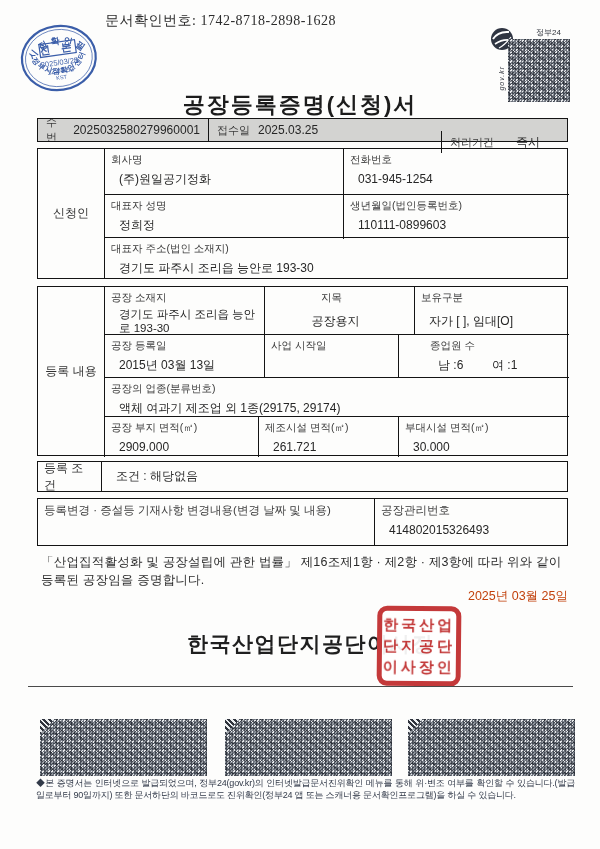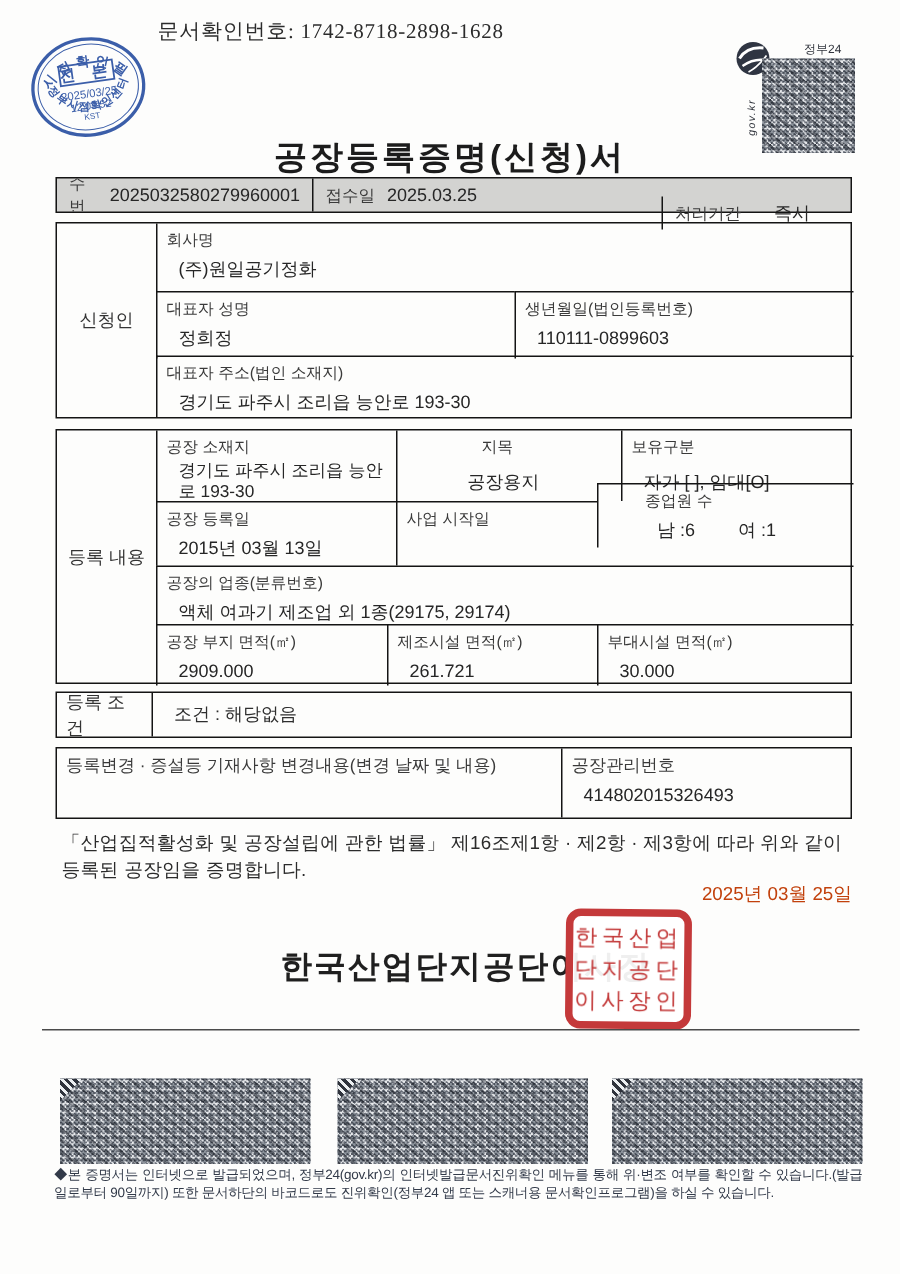--- a/index.html
+++ b/index.html
@@ -18,21 +18,21 @@
   .seclbl{display:flex;align-items:center;justify-content:center;font-size:12px;color:#333;}
   .hdr{background:#d3d3d1;}
   .hdr .cell{display:flex;align-items:center;gap:8px;padding:0 8px;}
   .hdr .lbl{font-size:11px;} .hdr .val{margin:0;padding:0;font-size:12px;}
   
   .stmt{font-size:12.5px;line-height:18px;color:#2b2b2b;letter-spacing:.2px;}
   .dateline{font-size:12.5px;color:#c2410c;text-align:right;}
   .issuer{font-size:21px;font-weight:bold;letter-spacing:1.5px;color:#1f1f1f;}
   .seal{position:absolute;border:5px solid #c4393a;border-radius:10px;background:rgba(255,255,255,.93);
         display:flex;flex-direction:column;justify-content:center;align-items:center;transform:rotate(.6deg);}
-  .seal div{font-family:"DejaVu Serif",serif;font-weight:normal;color:#c23636;font-size:15px;
+  .seal div{font-family:"DejaVu Serif",serif;font-weight:bold;color:#c23636;font-size:15px;
         letter-spacing:3px;line-height:21px;filter:blur(.3px);}
   .rule{border-top:1.5px solid #4a4a4a;}
   
   .noise{background:
       repeating-conic-gradient(from 0deg,#6e737d 0% 25%,#e8eaec 0% 50%) 0 0/3px 3px,
       repeating-conic-gradient(from 45deg,#9aa0a8 0% 25%,transparent 0% 50%) 1px 2px/5px 5px,
       repeating-linear-gradient(37deg,rgba(70,75,85,.45) 0 2px,transparent 2px 6px);
       background-blend-mode:multiply;}
   .corner{position:absolute;left:0;top:0;width:15px;height:15px;
       background:repeating-linear-gradient(45deg,#2f333c 0 2px,#eceff1 2px 4px);
@@ -100,20 +100,24 @@
       <span class="val" style="margin-left:14px">즉시</span>
     </div>
   </div>
 
   <div class="box" style="left:37px;top:148px;width:531px;height:131px;">
     <div class="cell seclbl" style="left:0;top:0;width:66px;height:100%;">신청인</div>
     <div class="cell bL" style="left:66px;top:0;width:239px;height:45px;">
       <div class="lbl">회사명</div>
       <div class="val">(주)원일공기정화</div>
     </div>
+    <div class="cell bL" style="left:305px;top:0;width:226px;height:45px;">
+      <div class="lbl">전화번호</div>
+      <div class="val">031-945-1254</div>
+    </div>
     <div class="cell bL bT" style="left:66px;top:45px;width:239px;height:45px;">
       <div class="lbl">대표자 성명</div>
       <div class="val">정희정</div>
     </div>
     <div class="cell bL bT" style="left:305px;top:45px;width:226px;height:45px;">
       <div class="lbl">생년월일(법인등록번호)</div>
       <div class="val">110111-0899603</div>
     </div>
     <div class="cell bL bT" style="left:66px;top:88px;width:465px;height:41px;">
       <div class="lbl">대표자 주소(법인 소재지)</div>
@@ -138,21 +142,21 @@
     </div>
 
     <div class="cell bL bT" style="left:66px;top:47px;width:160px;height:43px;">
       <div class="lbl">공장 등록일</div>
       <div class="val">2015년 03월 13일</div>
     </div>
     <div class="cell bL bT" style="left:226px;top:47px;width:134px;height:43px;">
       <div class="lbl">사업 시작일</div>
       <div class="val"></div>
     </div>
-    <div class="cell bL bT" style="left:360px;top:35px;width:171px;height:43px;padding-left:31px;">
+    <div class="cell bL bT" style="left:360px;top:47px;width:171px;height:43px;padding-left:31px;">
       <div class="lbl">종업원 수</div>
       <div class="val">
         <span>남 :6</span>
         <span style="display:inline-block;width:22px;"></span>
         <span>여 :1</span>
       </div>
     </div>
 
     <div class="cell bL bT" style="left:66px;top:90px;width:465px;height:39px;">
       <div class="lbl">공장의 업종(분류번호)</div>

